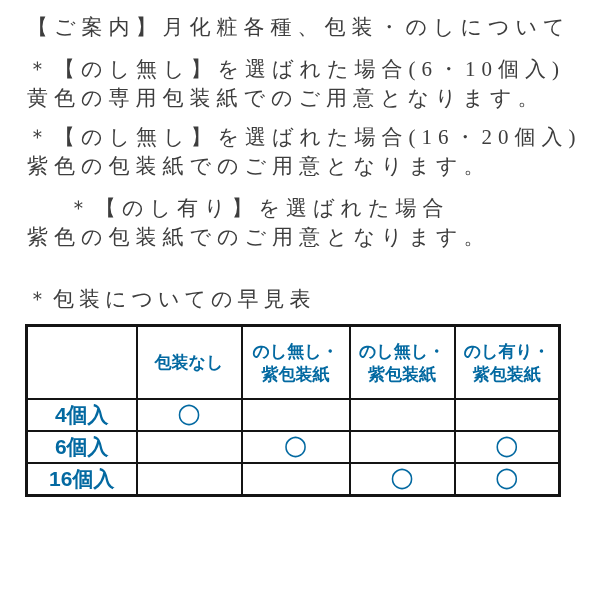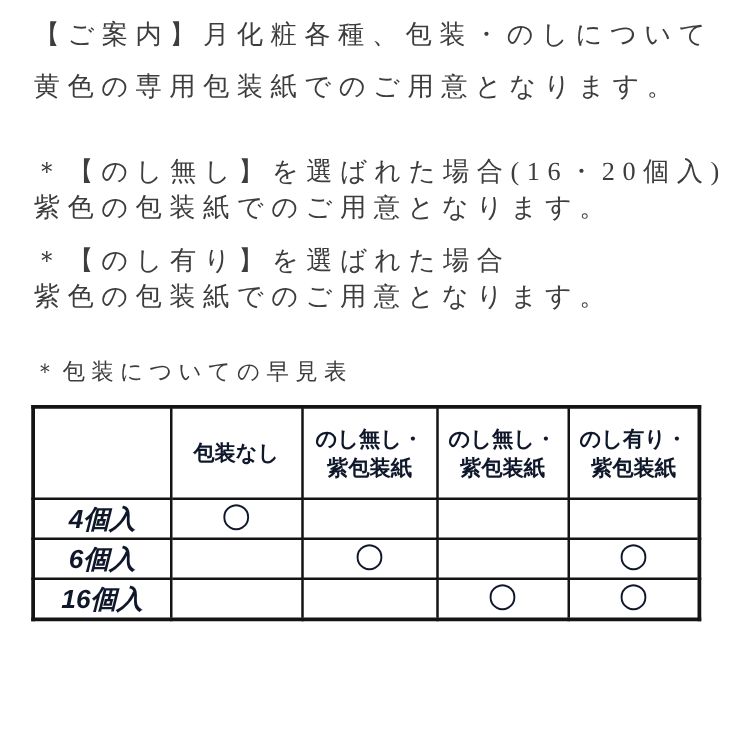--- a/index.html
+++ b/index.html
@@ -28,54 +28,54 @@
   .note {
     position: absolute;
     left: 27px;
     font-size: 21px;
     letter-spacing: 6px;
     line-height: 29px;
     white-space: nowrap;
   }
   .note-1 { top: 55px; }
   .note-2 { top: 123px; }
-  .note-3 { top: 194px; }
+  .note-3 { top: 194px; text-align: center; }
   .caption {
     position: absolute;
     left: 27px;
     top: 285px;
-    font-size: 18px;
+    font-size: 21px;
     letter-spacing: 5px;
     white-space: nowrap;
   }
   table.quickref {
     position: absolute;
     left: 25px;
     top: 324px;
     border-collapse: collapse;
     table-layout: fixed;
     font-family: "Liberation Sans", "DejaVu Sans", sans-serif;
-    color: #0f172a;
+    color: #0369a1;
     border: 3px solid #141414;
   }
   table.quickref th,
   table.quickref td {
     border: 2px solid #141414;
     padding: 0;
     text-align: center;
     vertical-align: middle;
     overflow: hidden;
   }
   tr.header-row th {
     height: 71px;
     font-size: 17px;
     font-weight: 700;
     line-height: 23px;
   }
-  tr.data-row { height: 28px; font-style: italic; }
+  tr.data-row { height: 28px; }
   th.rowlabel {
     font-size: 21px;
     font-weight: 700;
     letter-spacing: 0;
   }
   td.markcell { line-height: 26px; }
   .mark {
     font-family: "DejaVu Sans", sans-serif;
     font-size: 27px;
     font-weight: 700;
@@ -84,20 +84,21 @@
   }
 </style>
 </head>
 <body>
 
 <div class="screen">
 
   <div class="title">【ご案内】月化粧各種、包装・のしについて</div>
 
   <div class="note note-1">
+    <div class="note-line">＊【のし無し】を選ばれた場合(6・10個入)</div>
     <div class="note-line">黄色の専用包装紙でのご用意となります。</div>
   </div>
 
   <div class="note note-2">
     <div class="note-line">＊【のし無し】を選ばれた場合(16・20個入)</div>
     <div class="note-line">紫色の包装紙でのご用意となります。</div>
   </div>
 
   <div class="note note-3">
     <div class="note-line">＊【のし有り】を選ばれた場合</div>

